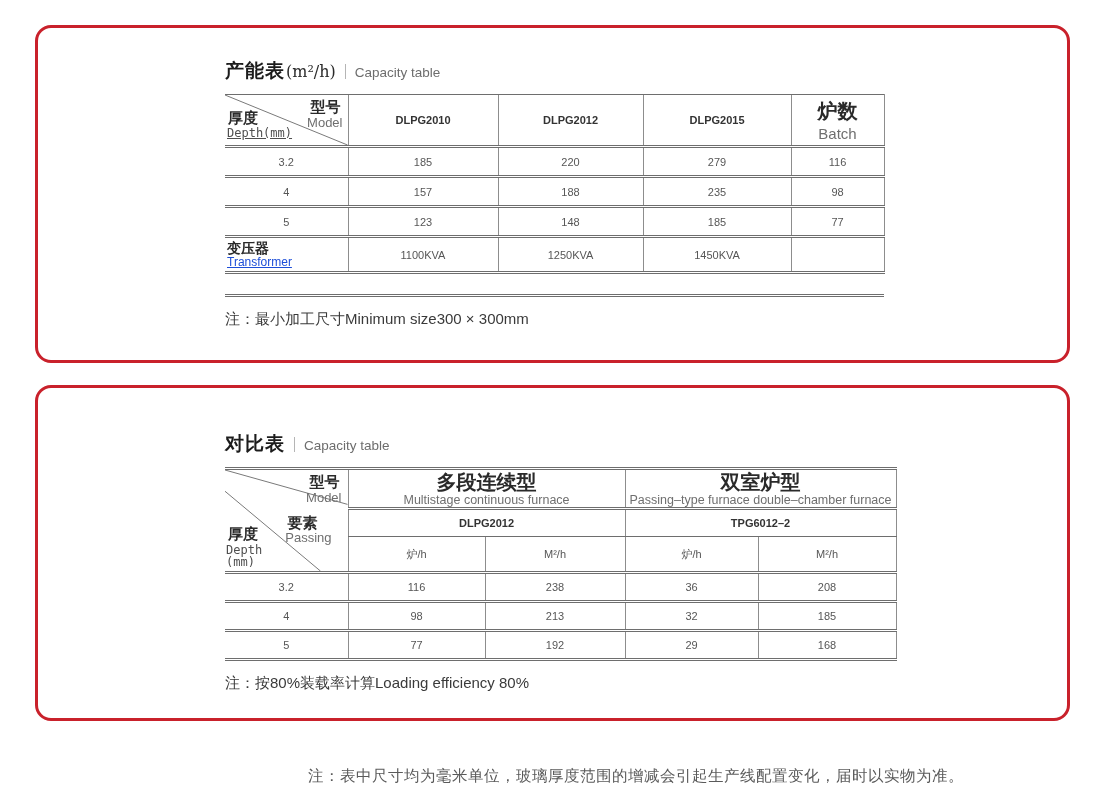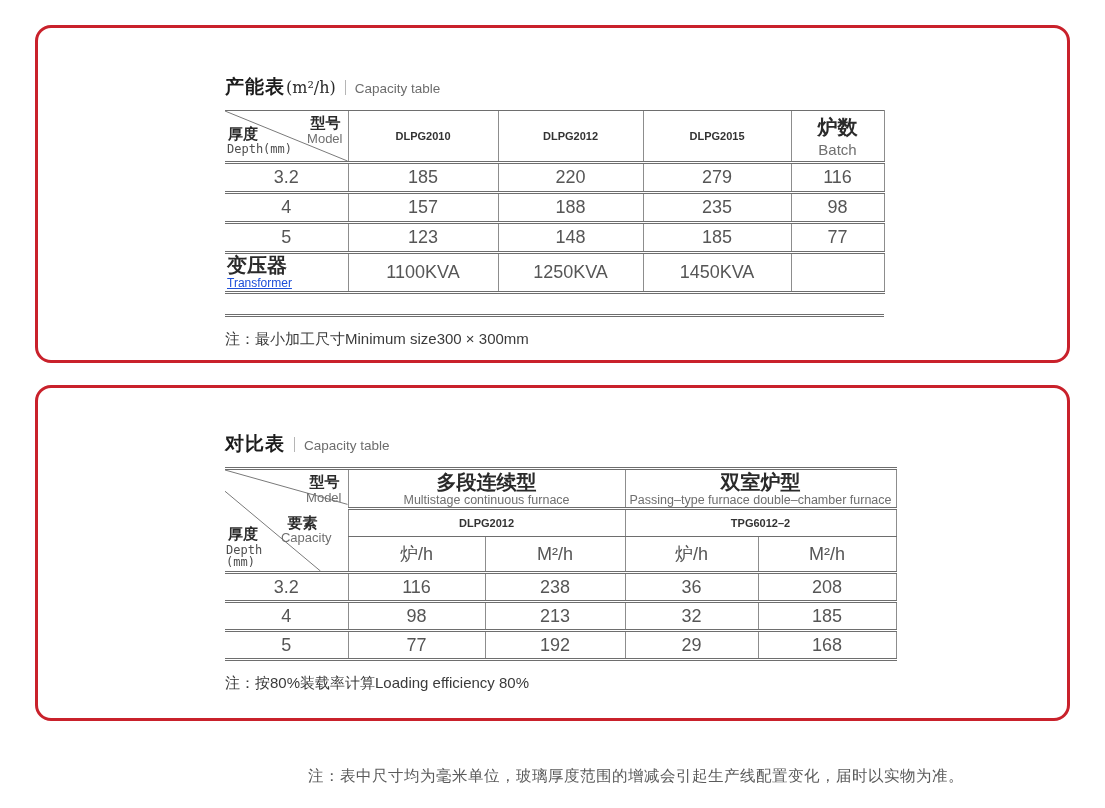--- a/index.html
+++ b/index.html
@@ -29,47 +29,47 @@
   
   table{border-collapse:collapse;table-layout:fixed;}
   td{padding:0;text-align:center;vertical-align:middle;}
   .dblb td{border-bottom:3px double #6e6e6e;}
   .snglb td{border-bottom:1px solid #6e6e6e;}
   .topline td{border-top:1px solid #6e6e6e;}
   .topdbl td{border-top:3px double #6e6e6e;}
   td.vl{border-left:1px solid #8d8d8d;}
   td.vr{border-right:1px solid #8d8d8d;}
 
-  .num{font-size:18px;color:#565656;}
+  .num{font-size:11px;color:#565656;}
   .model-name{font-size:11px;font-weight:bold;color:#333;}
   .cn-b{font-size:20px;font-weight:bold;color:#2a2a2a;}
   .en-sub{font-size:12.5px;color:#6f6f6f;}
   .en-sub-lg{font-size:15px;color:#6f6f6f;}
   .mono{font-family:"DejaVu Sans Mono", monospace;font-size:12px;color:#4f4f4f;}
 
   
   .diag{position:relative;overflow:hidden;}
   .diag svg{position:absolute;left:0;top:0;width:100%;height:100%;}
   .diag span{position:absolute;white-space:nowrap;}
   
   .d1-model-cn{top:3px;right:7px;font-size:15px;font-weight:bold;color:#2a2a2a;}
   .d1-model-en{top:20px;right:5px;font-size:13px;color:#6f6f6f;}
   .d1-depth-cn{top:14px;left:3px;font-size:15px;font-weight:bold;color:#2a2a2a;}
-  .d1-depth-en{top:31px;left:2px;}
+  .d1-depth-en{top:31px;left:2px;text-decoration:underline;}
   
   .d2-model-cn{top:3px;right:8px;font-size:15px;font-weight:bold;color:#2a2a2a;}
   .d2-model-en{top:20px;right:6px;font-size:13px;color:#6f6f6f;}
   .d2-elem-cn{top:44px;right:30px;font-size:15px;font-weight:bold;color:#2a2a2a;}
   .d2-elem-en{top:60px;right:16px;font-size:13px;color:#6f6f6f;}
   .d2-depth-cn{top:55px;left:3px;font-size:15px;font-weight:bold;color:#2a2a2a;}
   .d2-depth-en{top:73px;left:1px;}
   .d2-depth-unit{top:85px;left:1px;}
 
   .trans-label{text-align:left;padding-left:2px;line-height:1.15;}
-  .trans-cn{font-size:20px;font-weight:bold;color:#2a2a2a;display:block;}
+  .trans-cn{font-size:14px;font-weight:bold;color:#2a2a2a;display:block;}
   .trans-en{font-size:12px;color:#1d4ed8;display:block;text-decoration:underline;}
 
   .spacer-line{border-top:3px double #6e6e6e;height:0;margin-top:20px;}
   .tbl-note{margin-top:13px;font-size:15px;color:#3a3a3a;}
 
   .bottom-note{
     position:absolute;left:308px;top:766px;
     font-size:15.5px;color:#5a5a5a;letter-spacing:0.5px;
   }
 
@@ -81,21 +81,21 @@
   .h2-r2{height:28px;}
   .h2-r3{height:36px;}
   .h2-data{height:29px;}
   .grp-en{display:block;line-height:1.05;}
   .grp-cn{display:block;line-height:1.2;}
 </style>
 </head>
 <body>
 
 <div class="rbox" id="box1">
-  <div class="content" style="top:30px;margin-top:16px;">
+  <div class="content" style="top:30px;">
 
     <div class="tbl-title">
       <span class="title-cn">产能表</span>
       <span class="title-unit">(m²/h)</span>
       <span class="title-div"></span>
       <span class="title-en">Capacity table</span>
     </div>
 
     <table style="width:659px">
       <colgroup>
@@ -183,21 +183,21 @@
       <tbody>
           <tr class="topdbl dblb h2-r1">
         <td class="diag" rowspan="3">
           <svg viewBox="0 0 100 100" preserveAspectRatio="none">
             <line x1="0" y1="0" x2="100" y2="34" stroke="#7a7a7a" stroke-width="1" vector-effect="non-scaling-stroke"></line>
             <line x1="0" y1="21" x2="78" y2="100" stroke="#7a7a7a" stroke-width="1" vector-effect="non-scaling-stroke"></line>
           </svg>
           <span class="d2-model-cn">型号</span>
           <span class="d2-model-en">Model</span>
           <span class="d2-elem-cn">要素</span>
-          <span class="d2-elem-en">Capacity</span>
+          <span class="d2-elem-en">Passing</span>
           <span class="d2-depth-cn">厚度</span>
           <span class="d2-depth-en mono">Depth</span>
           <span class="d2-depth-unit mono">(mm)</span>
         </td>
         <td class="vl" colspan="2">
           <span class="grp-cn cn-b">多段连续型</span>
           <span class="grp-en en-sub">Multistage continuous furnace</span>
         </td>
         <td class="vl vr" colspan="2">
           <span class="grp-cn cn-b">双室炉型</span>

